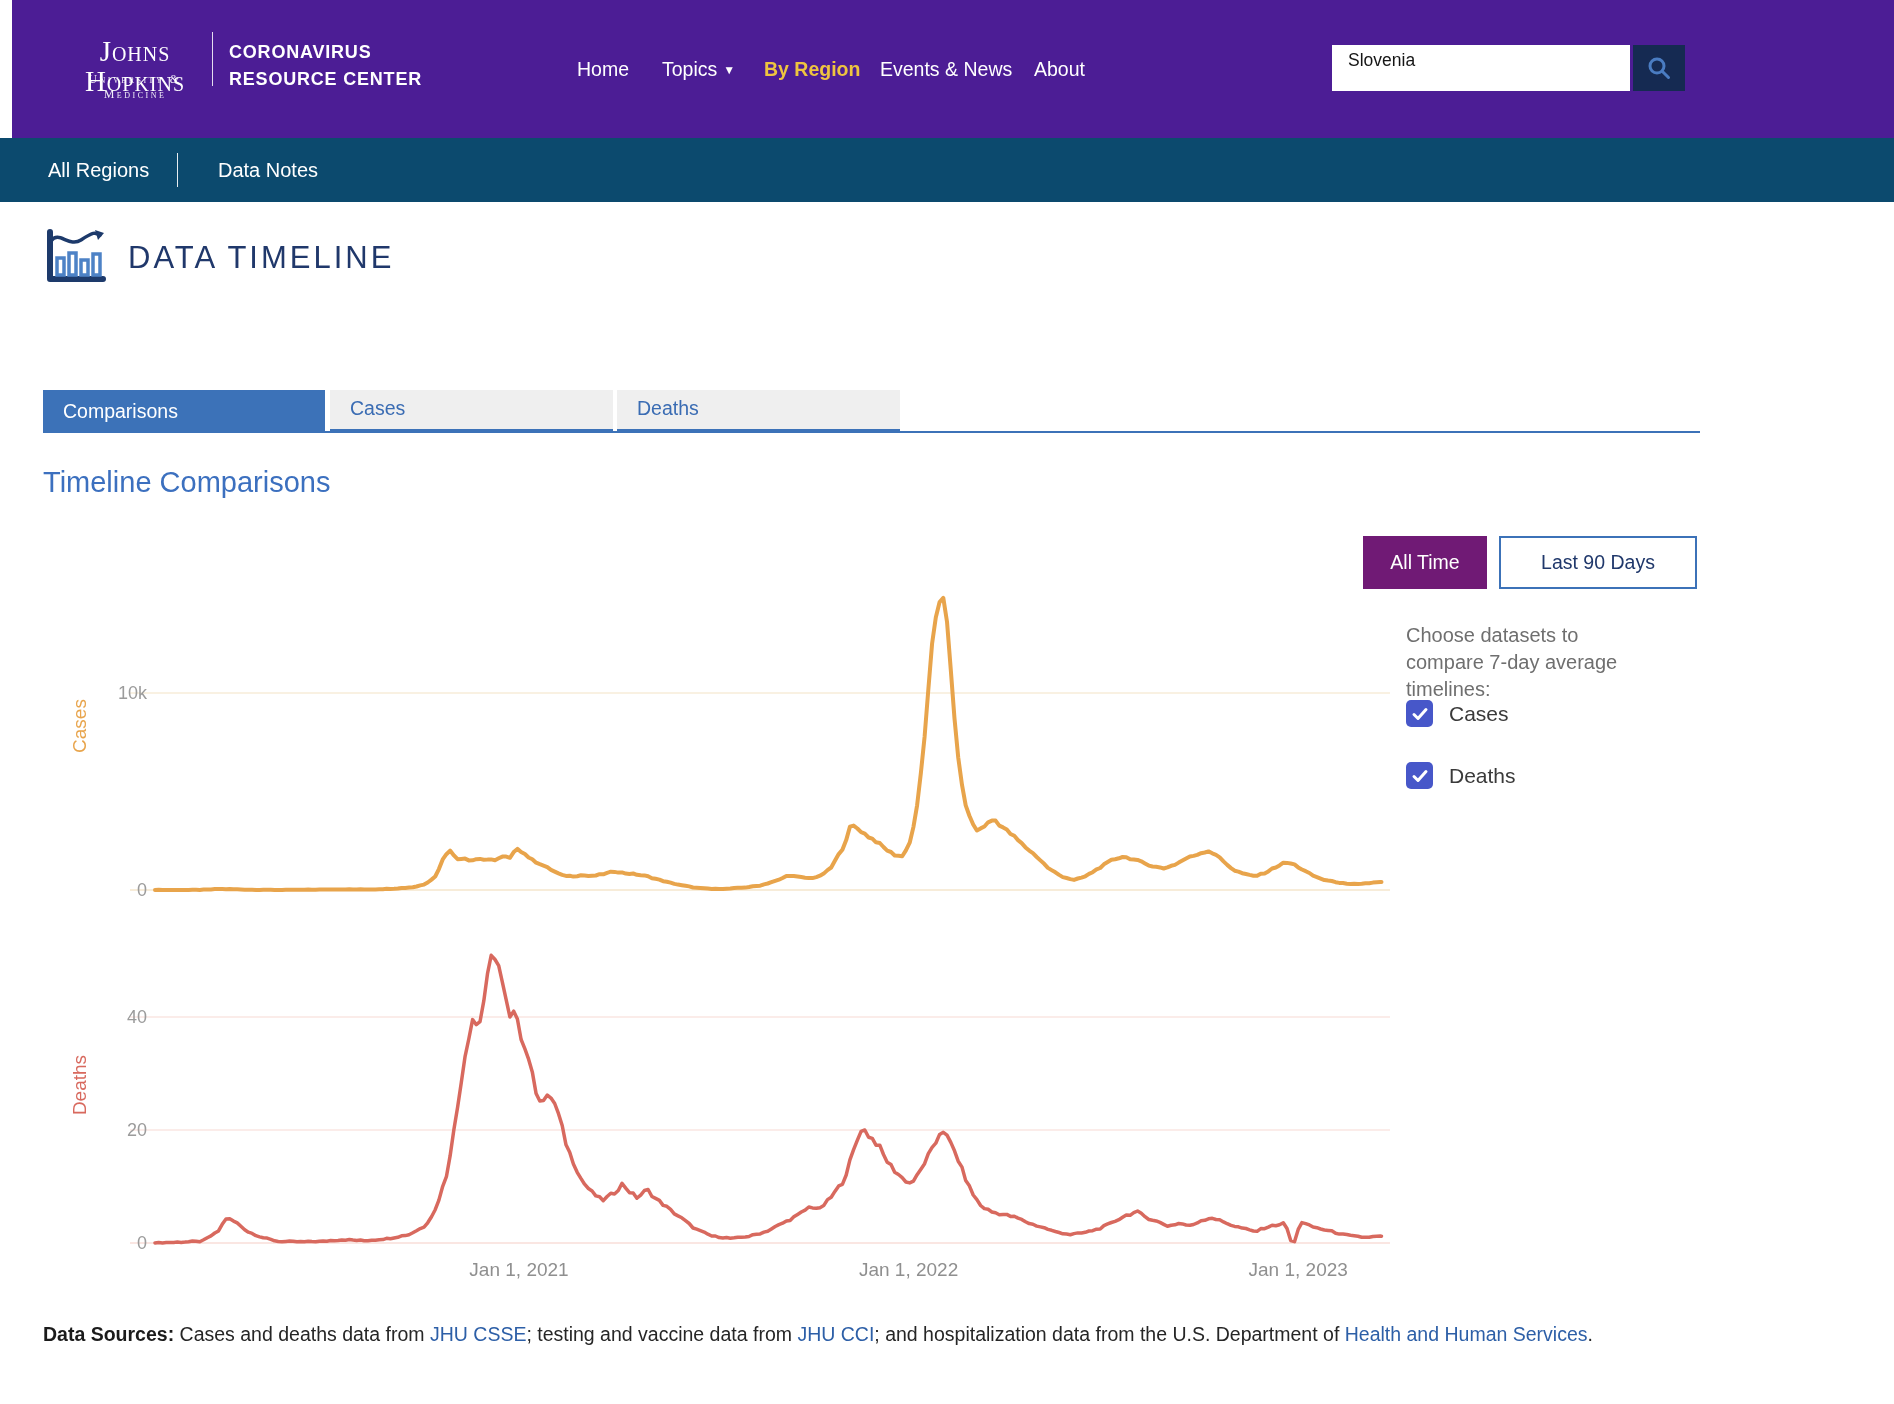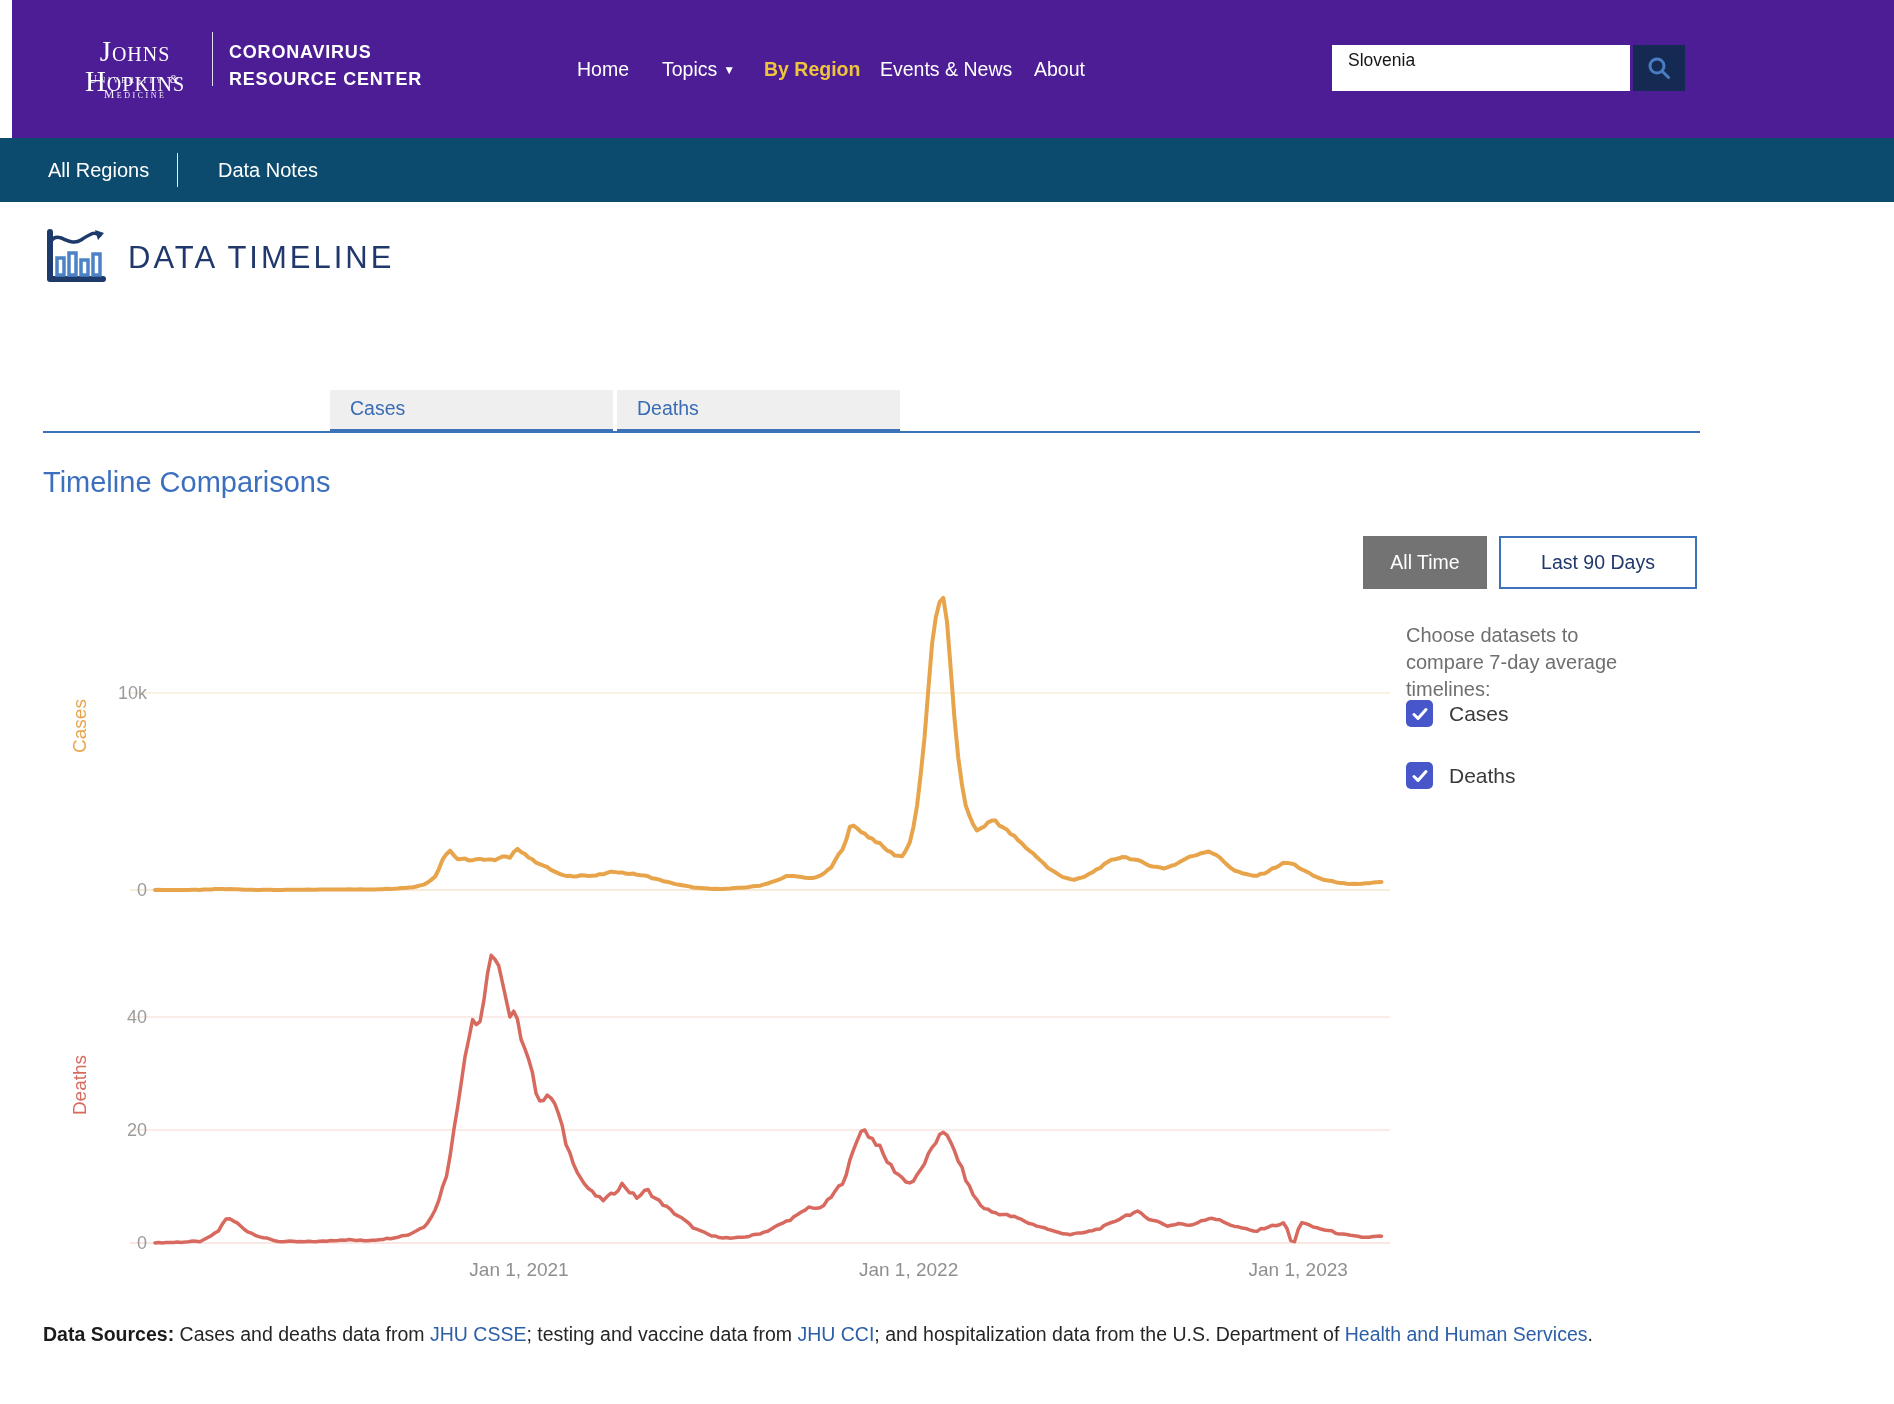--- a/index.html
+++ b/index.html
@@ -45,21 +45,21 @@
   .tab.inactive{height:43px;line-height:37px;background:#efefef;color:#3a6cb3;border-bottom:4px solid #3c72b8;}
   #tab-0{left:0;width:282px;}
   #tab-1{left:287px;width:283px;}
   #tab-2{left:574px;width:283px;}
 
   #section-heading{position:absolute;left:43px;top:466px;font-size:29px;color:#3c70bf;font-weight:500;}
 
   
   .range-btn{position:absolute;top:536px;height:53px;box-sizing:border-box;font-size:19.5px;
     display:flex;align-items:center;justify-content:center;cursor:pointer;font-family:"Liberation Sans",sans-serif;}
-  #btn-alltime{left:1363px;width:124px;background:#737373;color:#ffffff;border:none;}
+  #btn-alltime{left:1363px;width:124px;background:#701a75;color:#ffffff;border:none;}
   #btn-90days{left:1499px;width:198px;background:#ffffff;color:#20386b;border:2px solid #3c72b8;}
 
   
   #chooser-prompt{position:absolute;left:1406px;top:622px;width:220px;font-size:20px;
     color:#6f6f6f;line-height:27px;}
   .cb-row{position:absolute;left:1406px;display:flex;align-items:center;cursor:pointer;}
   #cb-row-0{top:700px;}
   #cb-row-1{top:762px;}
   .cb-box{width:27px;height:27px;background:#4757c9;border-radius:5px;display:flex;
     align-items:center;justify-content:center;}
@@ -120,20 +120,21 @@
     <rect x="26" y="29" width="7" height="22" fill="none" stroke="#4d82c6" stroke-width="3.5"></rect>
     <rect x="38" y="36" width="7" height="15" fill="none" stroke="#4d82c6" stroke-width="3.5"></rect>
     <rect x="50" y="30" width="7" height="21" fill="none" stroke="#4d82c6" stroke-width="3.5"></rect>
     <path d="M8 17 C 16 6, 26 24, 38 16 S 52 8, 57 11" fill="none" stroke="#1d3a6b" stroke-width="3.5" stroke-linecap="round"></path>
     <path d="M52 6 L61 9 L55 16 Z" fill="#1d3a6b"></path>
   </svg>
   <div id="page-title">DATA TIMELINE</div>
 
   <div id="tabs">
     <div id="tabs-underline"></div>
+    <div id="tab-0" class="tab active">Comparisons</div>
     <div id="tab-1" class="tab inactive">Cases</div>
     <div id="tab-2" class="tab inactive">Deaths</div>
   </div>
 
   <div id="section-heading">Timeline Comparisons</div>
 
   <button id="btn-alltime" class="range-btn">All Time</button>
   <button id="btn-90days" class="range-btn">Last 90 Days</button>
 
   <div id="chooser-prompt">Choose datasets to compare 7-day average timelines:</div>

